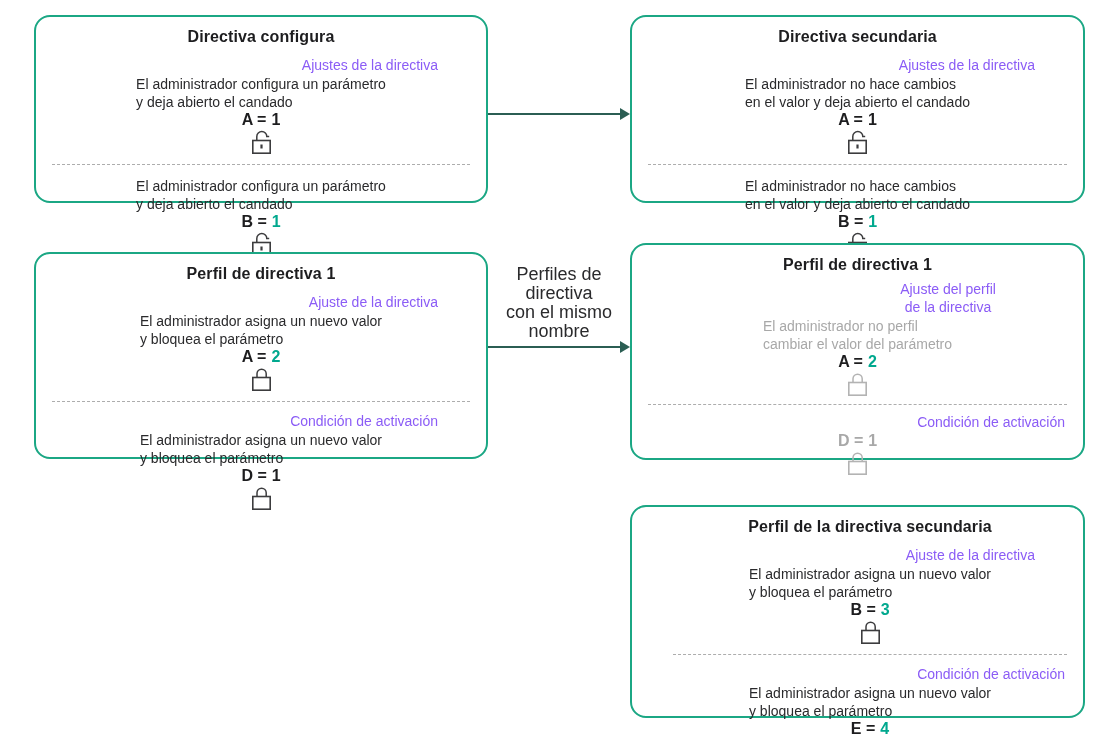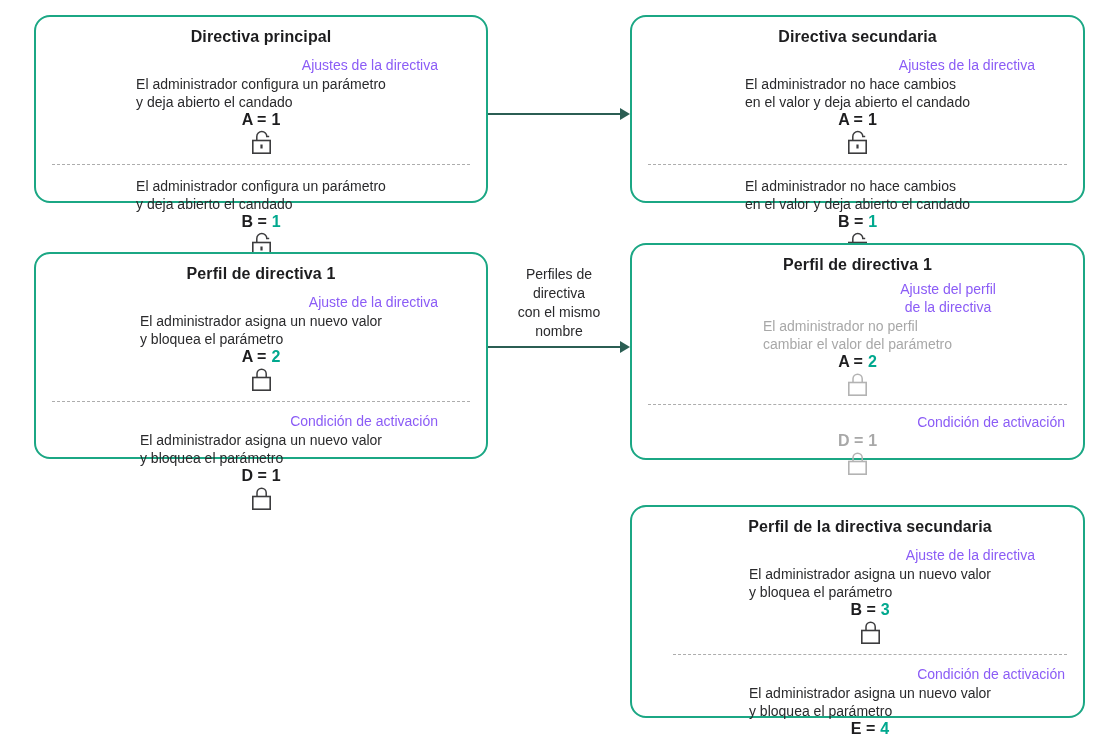--- a/index.html
+++ b/index.html
@@ -43,39 +43,39 @@
   .lock-gray path,.lock-gray rect,.lock-gray line{stroke:#b3b3b3;}
   .lock{display:block;}
   .arrow{position:absolute;height:2px;background:#2b5e53;}
   .arrow::after{
     content:"";position:absolute;right:-9px;top:-5px;width:0;height:0;
     border-top:6px solid transparent;border-bottom:6px solid transparent;
     border-left:10px solid #2b5e53;
   }
   .flow-label{
     position:absolute;text-align:center;white-space:pre-line;
-    font-size:14px;line-height:19px;color:#2a2a2c;
+    font-size:18px;line-height:19px;color:#2a2a2c;
   }
   
   .b1{left:34px;top:15px;width:454px;height:188px;}
   .b2{left:630px;top:15px;width:455px;height:188px;}
   .b3{left:34px;top:252px;width:454px;height:207px;}
   .b4{left:630px;top:243px;width:455px;height:217px;}
   .b5{left:630px;top:505px;width:455px;height:213px;padding-left:39px;}
   .arrow-top{left:488px;top:113px;width:133px;}
   .arrow-mid{left:488px;top:346px;width:133px;}
   .flow-label-mid{left:499px;top:265px;width:120px;}
 </style>
 </head>
 <body>
 
 <div class="canvas">
 
   <div class="box b1">
-    <div class="box-title">Directiva principal</div>
+    <div class="box-title">Directiva configura</div>
     <div class="section">
       <div class="hdr">Ajustes de la directiva</div>
       <div class="row">
         <div class="desc">El administrador configura un parámetro
 y deja abierto el candado</div>
         <div class="val"><span>A =</span><span class="num">1</span></div>
         <div class="lock-col">
           <svg class="lock lock-dark" width="23" height="27" viewBox="0 0 23 27" fill="none">
             <path d="M6.8 11.5 V7.6 a5 5 0 0 1 10 0 h2.4" stroke-width="1.5"></path>
             <rect x="2.8" y="11.5" width="17.4" height="12.7" stroke-width="1.6"></rect>

